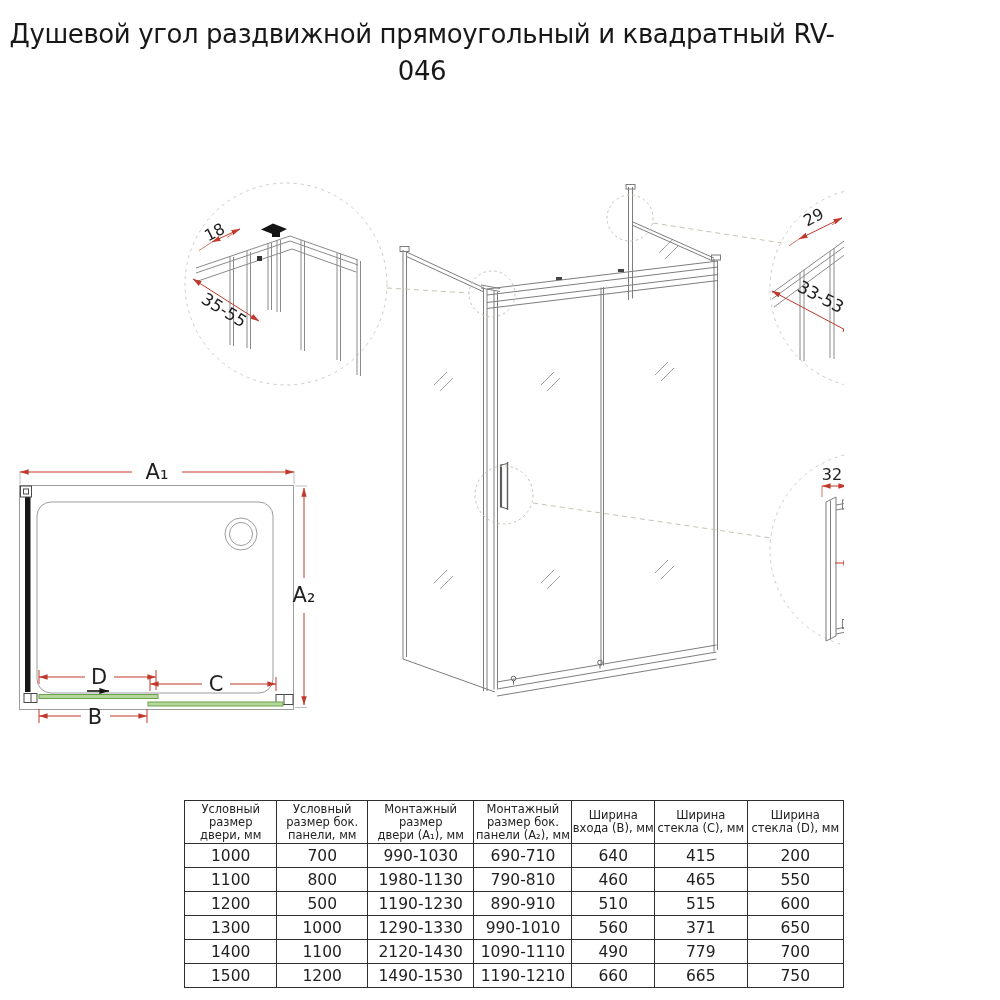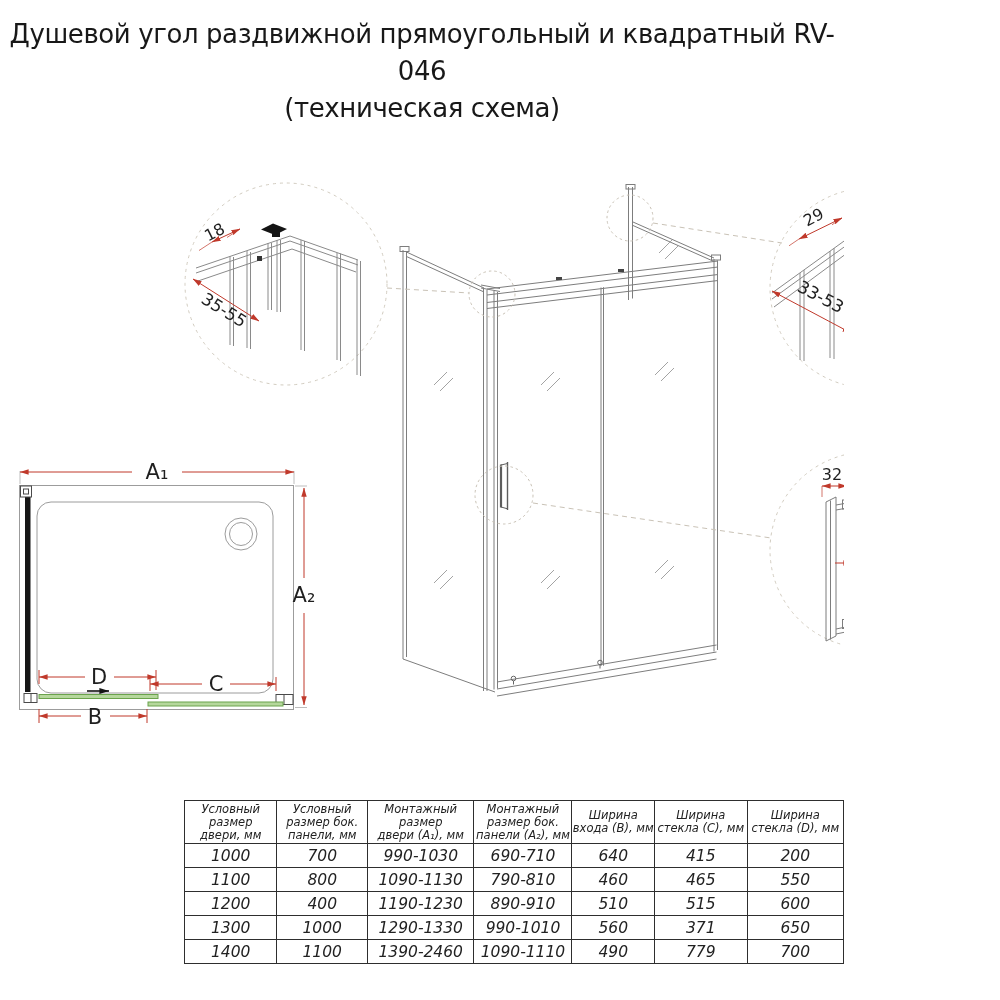--- a/index.html
+++ b/index.html
@@ -5,33 +5,32 @@
   html,body{margin:0;padding:0;background:#fff;}
   .page{position:relative;width:844px;height:1000px;background:#fff;overflow:hidden;
         font-family:"DejaVu Sans",sans-serif;color:#1c1c1c;}
   .title{position:absolute;top:16px;left:0;right:0;text-align:center;
          font-size:26px;line-height:37px;letter-spacing:-0.4px;color:#181818;}
   svg.drawing{position:absolute;left:0;top:0;width:1000px;height:1000px;}
   svg text{font-family:"DejaVu Sans",sans-serif;fill:#1f1f1f;}
   table.sizes{position:absolute;left:184px;top:800px;border-collapse:collapse;
               table-layout:fixed;background:#fff;}
   table.sizes th,table.sizes td{border:1px solid #2e2e2e;text-align:center;
-              vertical-align:middle;padding:0;font-style:italic;}
+              vertical-align:middle;padding:0;}
   table.sizes th{font-weight:400;font-size:11.5px;line-height:13px;
               white-space:pre-line;height:42px;color:#222;}
   table.sizes td{font-size:15.5px;height:23px;color:#222;text-align:center;}
 </style>
 </head>
 <body>
 
 <div class="page">
 
   <div class="title">
     <div>Душевой угол раздвижной прямоугольный и квадратный RV-046</div>
-    <div>(техническая схема)</div>
   </div>
 
   <svg class="drawing" viewBox="0 0 1000 1000" xmlns="http://www.w3.org/2000/svg">
     <defs>
       <marker id="ar" viewBox="0 0 10 6" refX="9.6" refY="3" markerWidth="9" markerHeight="5.4" markerUnits="userSpaceOnUse" orient="auto-start-reverse">
         <path d="M0 0 L10 3 L0 6 Z" fill="#c0392b"></path>
       </marker>
       <marker id="arb" viewBox="0 0 10 6" refX="9.6" refY="3" markerWidth="10" markerHeight="7" markerUnits="userSpaceOnUse" orient="auto-start-reverse">
         <path d="M0 0 L10 3 L0 6 Z" fill="#141414"></path>
       </marker>
@@ -258,49 +257,58 @@
         <td>700</td>
         <td>990-1030</td>
         <td>690-710</td>
         <td>640</td>
         <td>415</td>
         <td>200</td>
       </tr>
       <tr>
         <td>1100</td>
         <td>800</td>
-        <td>1090-1130</td>
+        <td>1980-1130</td>
         <td>790-810</td>
         <td>460</td>
         <td>465</td>
         <td>550</td>
       </tr>
       <tr>
         <td>1200</td>
-        <td>400</td>
+        <td>500</td>
         <td>1190-1230</td>
         <td>890-910</td>
         <td>510</td>
         <td>515</td>
         <td>600</td>
       </tr>
       <tr>
         <td>1300</td>
         <td>1000</td>
         <td>1290-1330</td>
         <td>990-1010</td>
         <td>560</td>
         <td>371</td>
         <td>650</td>
       </tr>
       <tr>
         <td>1400</td>
         <td>1100</td>
-        <td>1390-2460</td>
+        <td>2120-1430</td>
         <td>1090-1110</td>
         <td>490</td>
         <td>779</td>
         <td>700</td>
       </tr>
+      <tr>
+        <td>1500</td>
+        <td>1200</td>
+        <td>1490-1530</td>
+        <td>1190-1210</td>
+        <td>660</td>
+        <td>665</td>
+        <td>750</td>
+      </tr>
     </tbody>
   </table>
 
 </div>
 
 </body></html>

